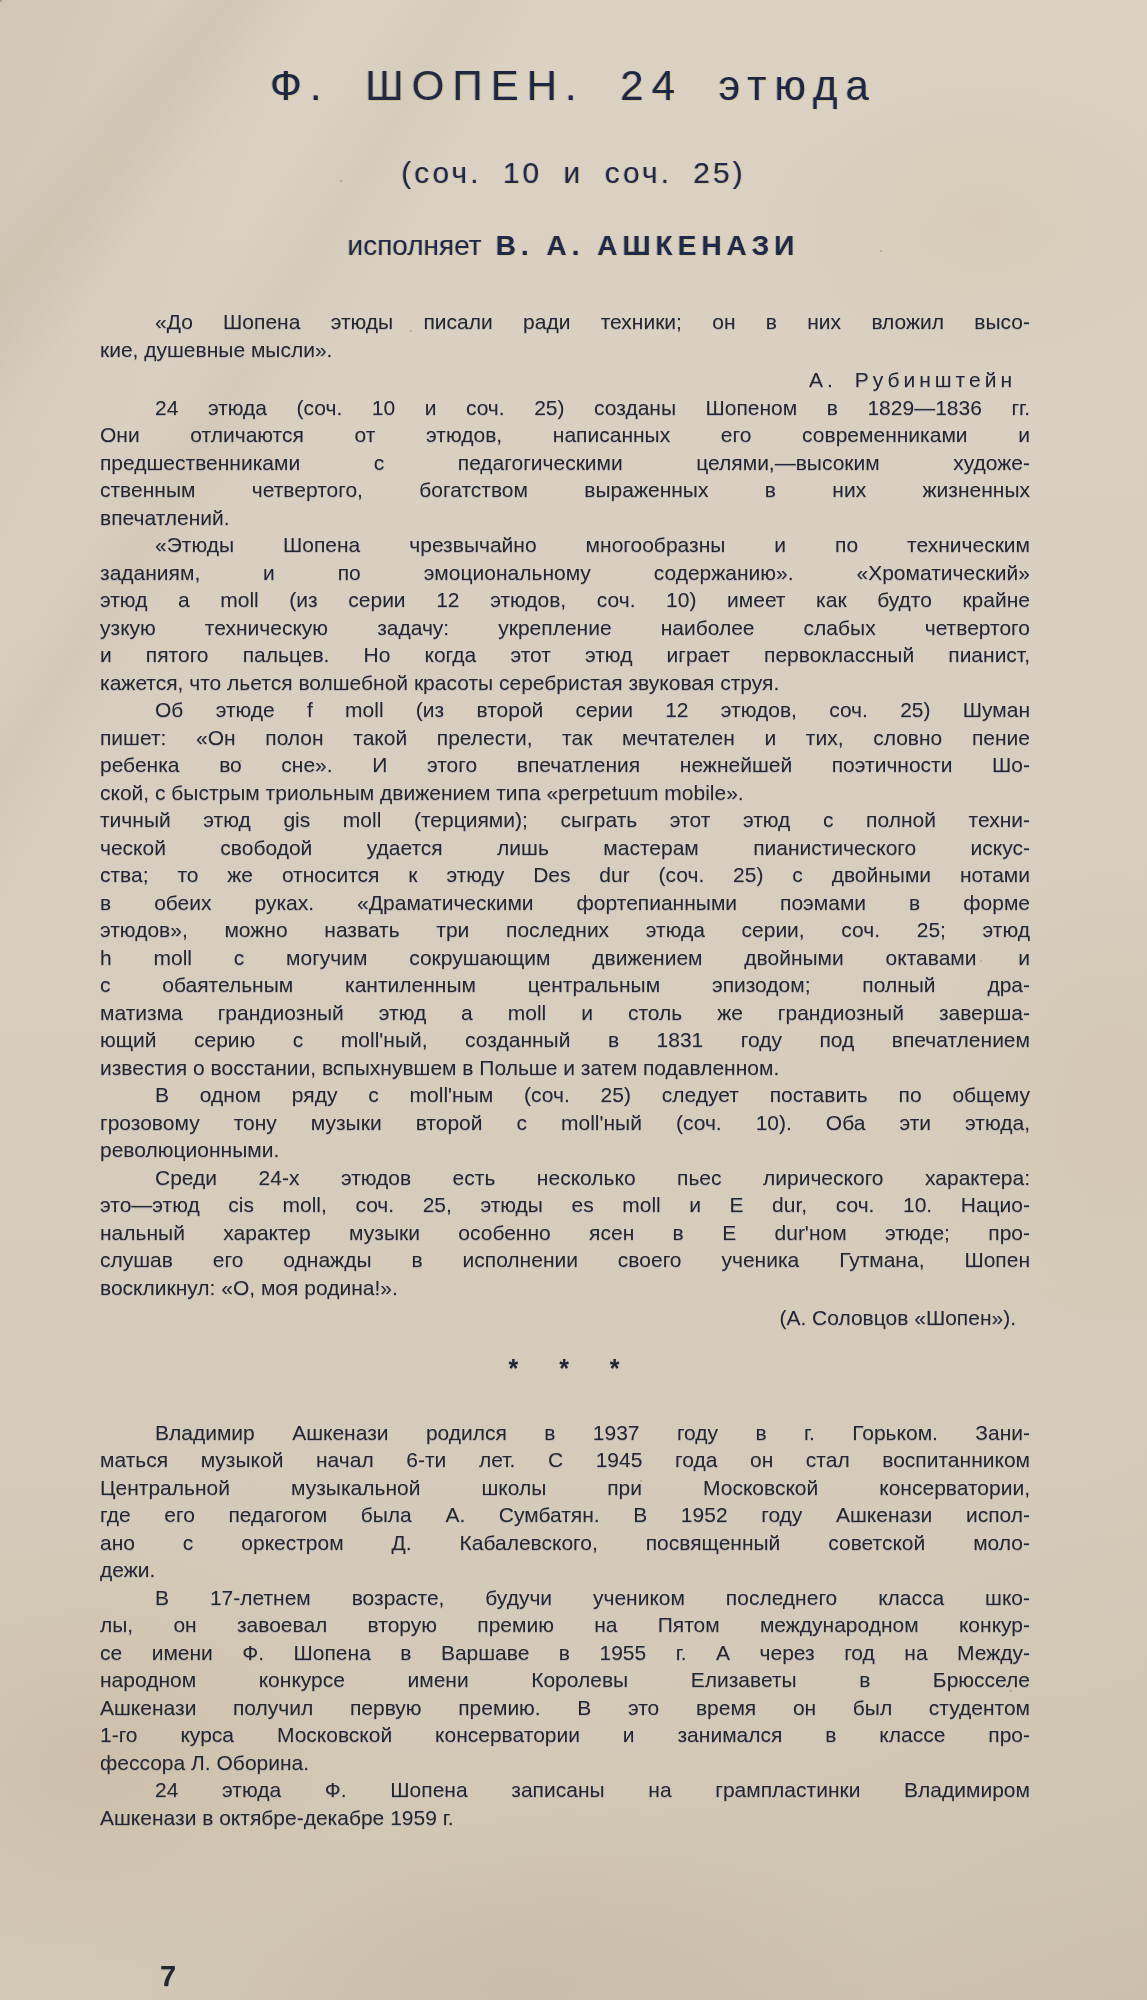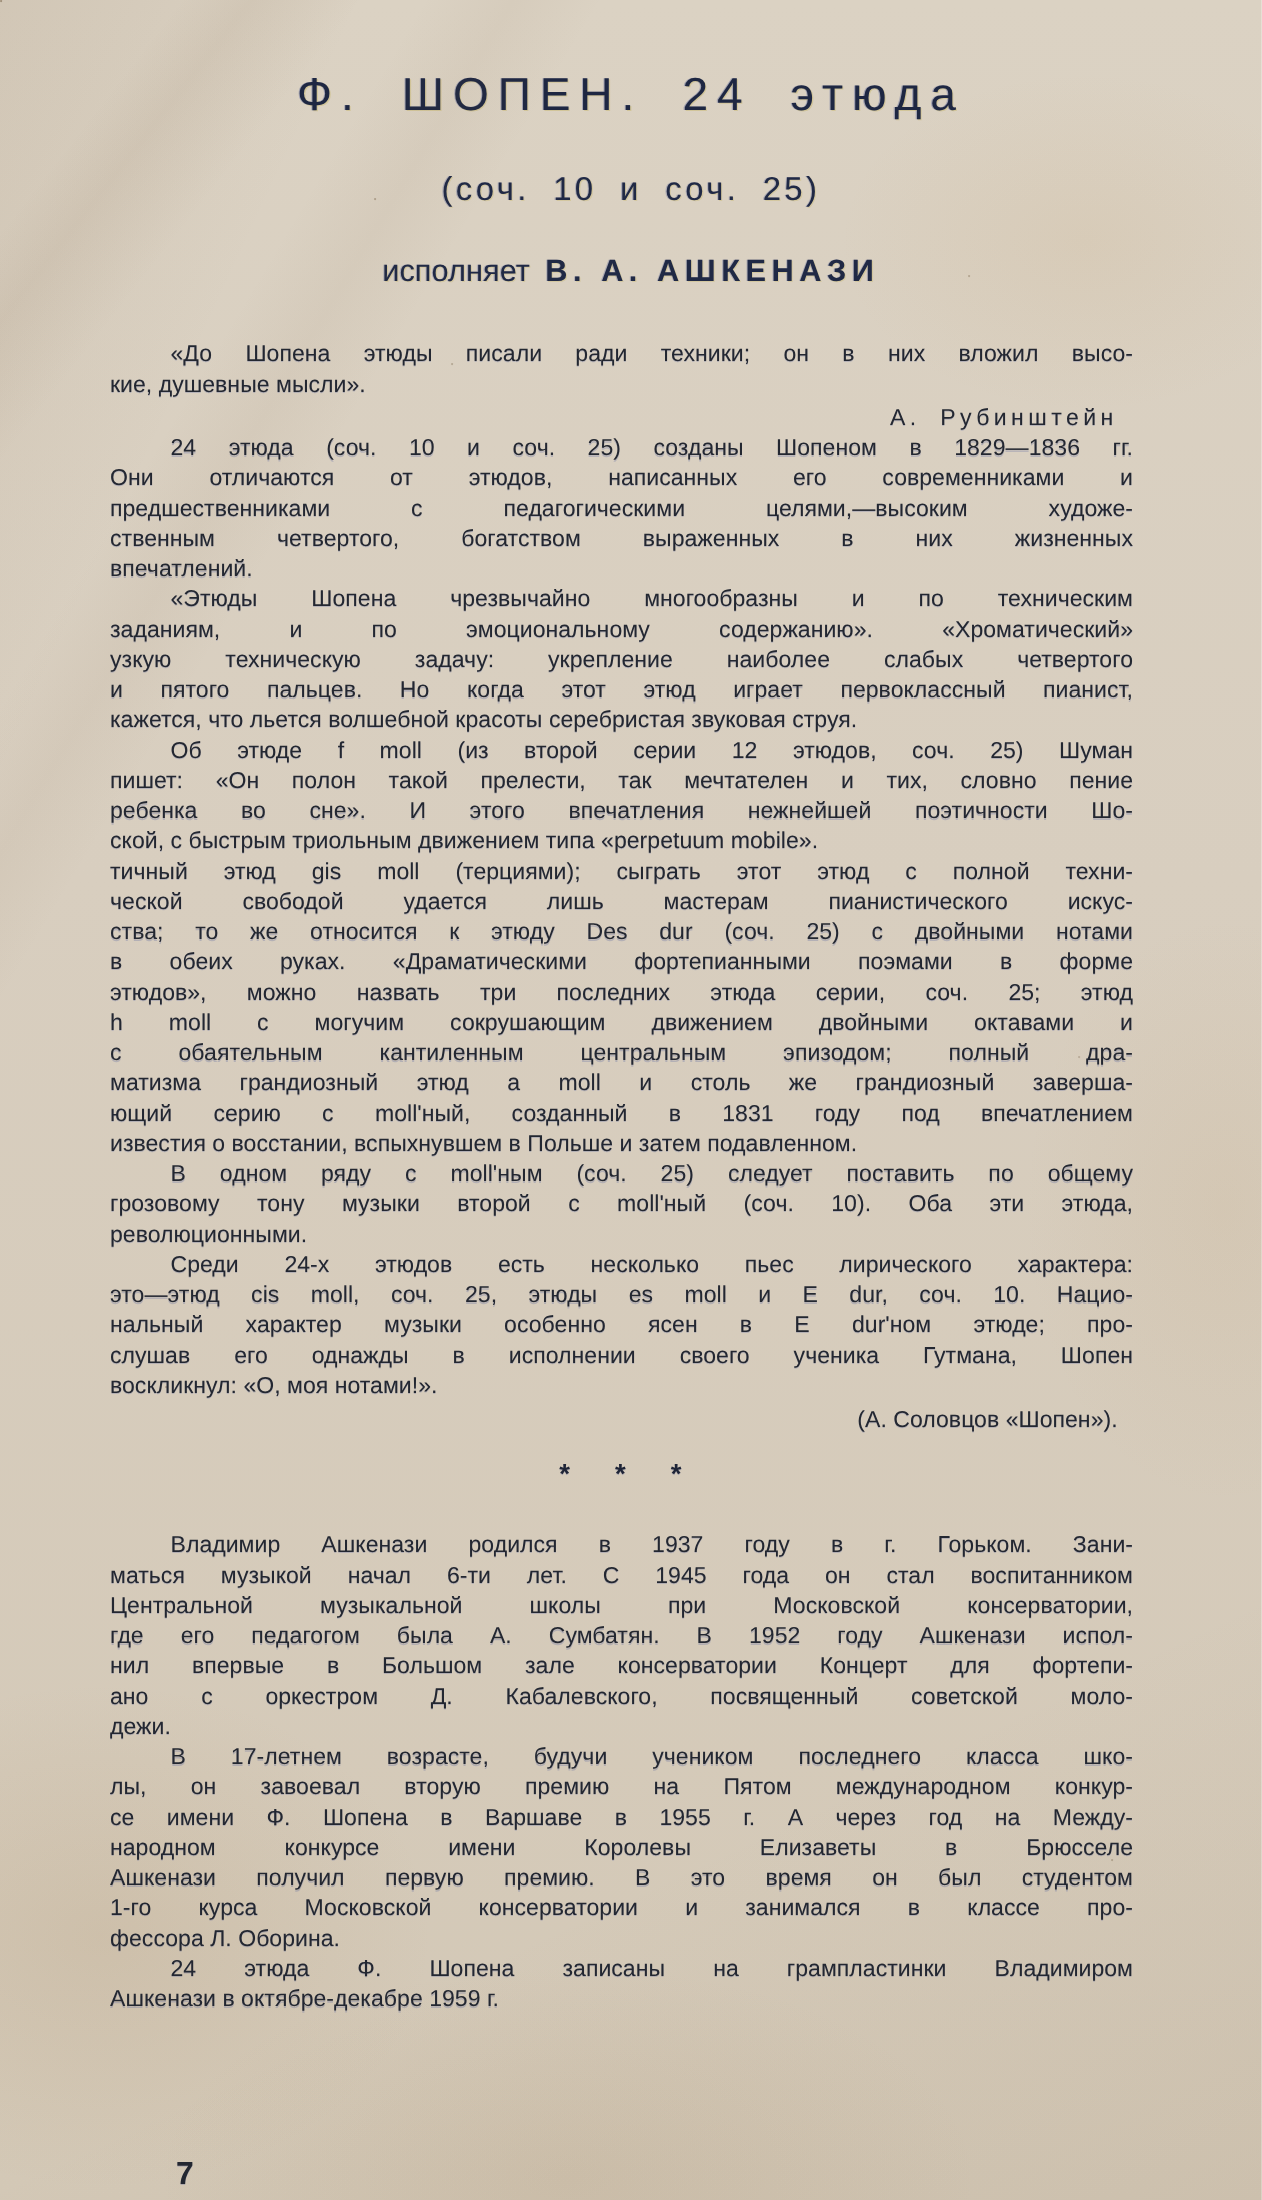--- a/index.html
+++ b/index.html
@@ -87,20 +87,21 @@
       <div class="para">
         <div class="tline first">24 этюда (соч. 10 и соч. 25) созданы Шопеном в 1829—1836 гг.</div>
         <div class="tline">Они отличаются от этюдов, написанных его современниками и</div>
         <div class="tline">предшественниками с педагогическими целями,—высоким художе-</div>
         <div class="tline">ственным четвертого, богатством выраженных в них жизненных</div>
         <div class="tline last">впечатлений.</div>
       </div>
       <div class="para">
         <div class="tline first">«Этюды Шопена чрезвычайно многообразны и по техническим</div>
         <div class="tline">заданиям, и по эмоциональному содержанию». «Хроматический»</div>
+        <div class="tline">этюд a moll (из серии 12 этюдов, соч. 10) имеет как будто крайне</div>
         <div class="tline">узкую техническую задачу: укрепление наиболее слабых четвертого</div>
         <div class="tline">и пятого пальцев. Но когда этот этюд играет первоклассный пианист,</div>
         <div class="tline last">кажется, что льется волшебной красоты серебристая звуковая струя.</div>
       </div>
       <div class="para">
         <div class="tline first">Об этюде f moll (из второй серии 12 этюдов, соч. 25) Шуман</div>
         <div class="tline">пишет: «Он полон такой прелести, так мечтателен и тих, словно пение</div>
         <div class="tline">ребенка во сне». И этого впечатления нежнейшей поэтичности Шо-</div>
         <div class="tline last">ской, с быстрым триольным движением типа «perpetuum mobile».</div>
       </div>
@@ -119,34 +120,33 @@
       <div class="para">
         <div class="tline first">В одном ряду с moll'ным (соч. 25) следует поставить по общему</div>
         <div class="tline">грозовому тону музыки второй c moll'ный (соч. 10). Оба эти этюда,</div>
         <div class="tline last">революционными.</div>
       </div>
       <div class="para">
         <div class="tline first">Среди 24-х этюдов есть несколько пьес лирического характера:</div>
         <div class="tline">это—этюд cis moll, соч. 25, этюды es moll и E dur, соч. 10. Нацио-</div>
         <div class="tline">нальный характер музыки особенно ясен в E dur'ном этюде; про-</div>
         <div class="tline">слушав его однажды в исполнении своего ученика Гутмана, Шопен</div>
-        <div class="tline last">воскликнул: «О, моя нотами!».</div>
+        <div class="tline last">воскликнул: «О, моя родина!».</div>
       </div>
     </div>
   <div class="attribution">(А. Соловцов «Шопен»).</div>
 
   <div class="separator">* * *</div>
 
   <div class="bio">
       <div class="para">
         <div class="tline first">Владимир Ашкенази родился в 1937 году в г. Горьком. Зани-</div>
         <div class="tline">маться музыкой начал 6-ти лет. С 1945 года он стал воспитанником</div>
         <div class="tline">Центральной музыкальной школы при Московской консерватории,</div>
         <div class="tline">где его педагогом была А. Сумбатян. В 1952 году Ашкенази испол-</div>
-        <div class="tline">нил впервые в Большом зале консерватории Концерт для фортепи-</div>
         <div class="tline">ано с оркестром Д. Кабалевского, посвященный советской моло-</div>
         <div class="tline last">дежи.</div>
       </div>
       <div class="para">
         <div class="tline first">В 17-летнем возрасте, будучи учеником последнего класса шко-</div>
         <div class="tline">лы, он завоевал вторую премию на Пятом международном конкур-</div>
         <div class="tline">се имени Ф. Шопена в Варшаве в 1955 г. А через год на Между-</div>
         <div class="tline">народном конкурсе имени Королевы Елизаветы в Брюсселе</div>
         <div class="tline">Ашкенази получил первую премию. В это время он был студентом</div>
         <div class="tline">1-го курса Московской консерватории и занимался в классе про-</div>

